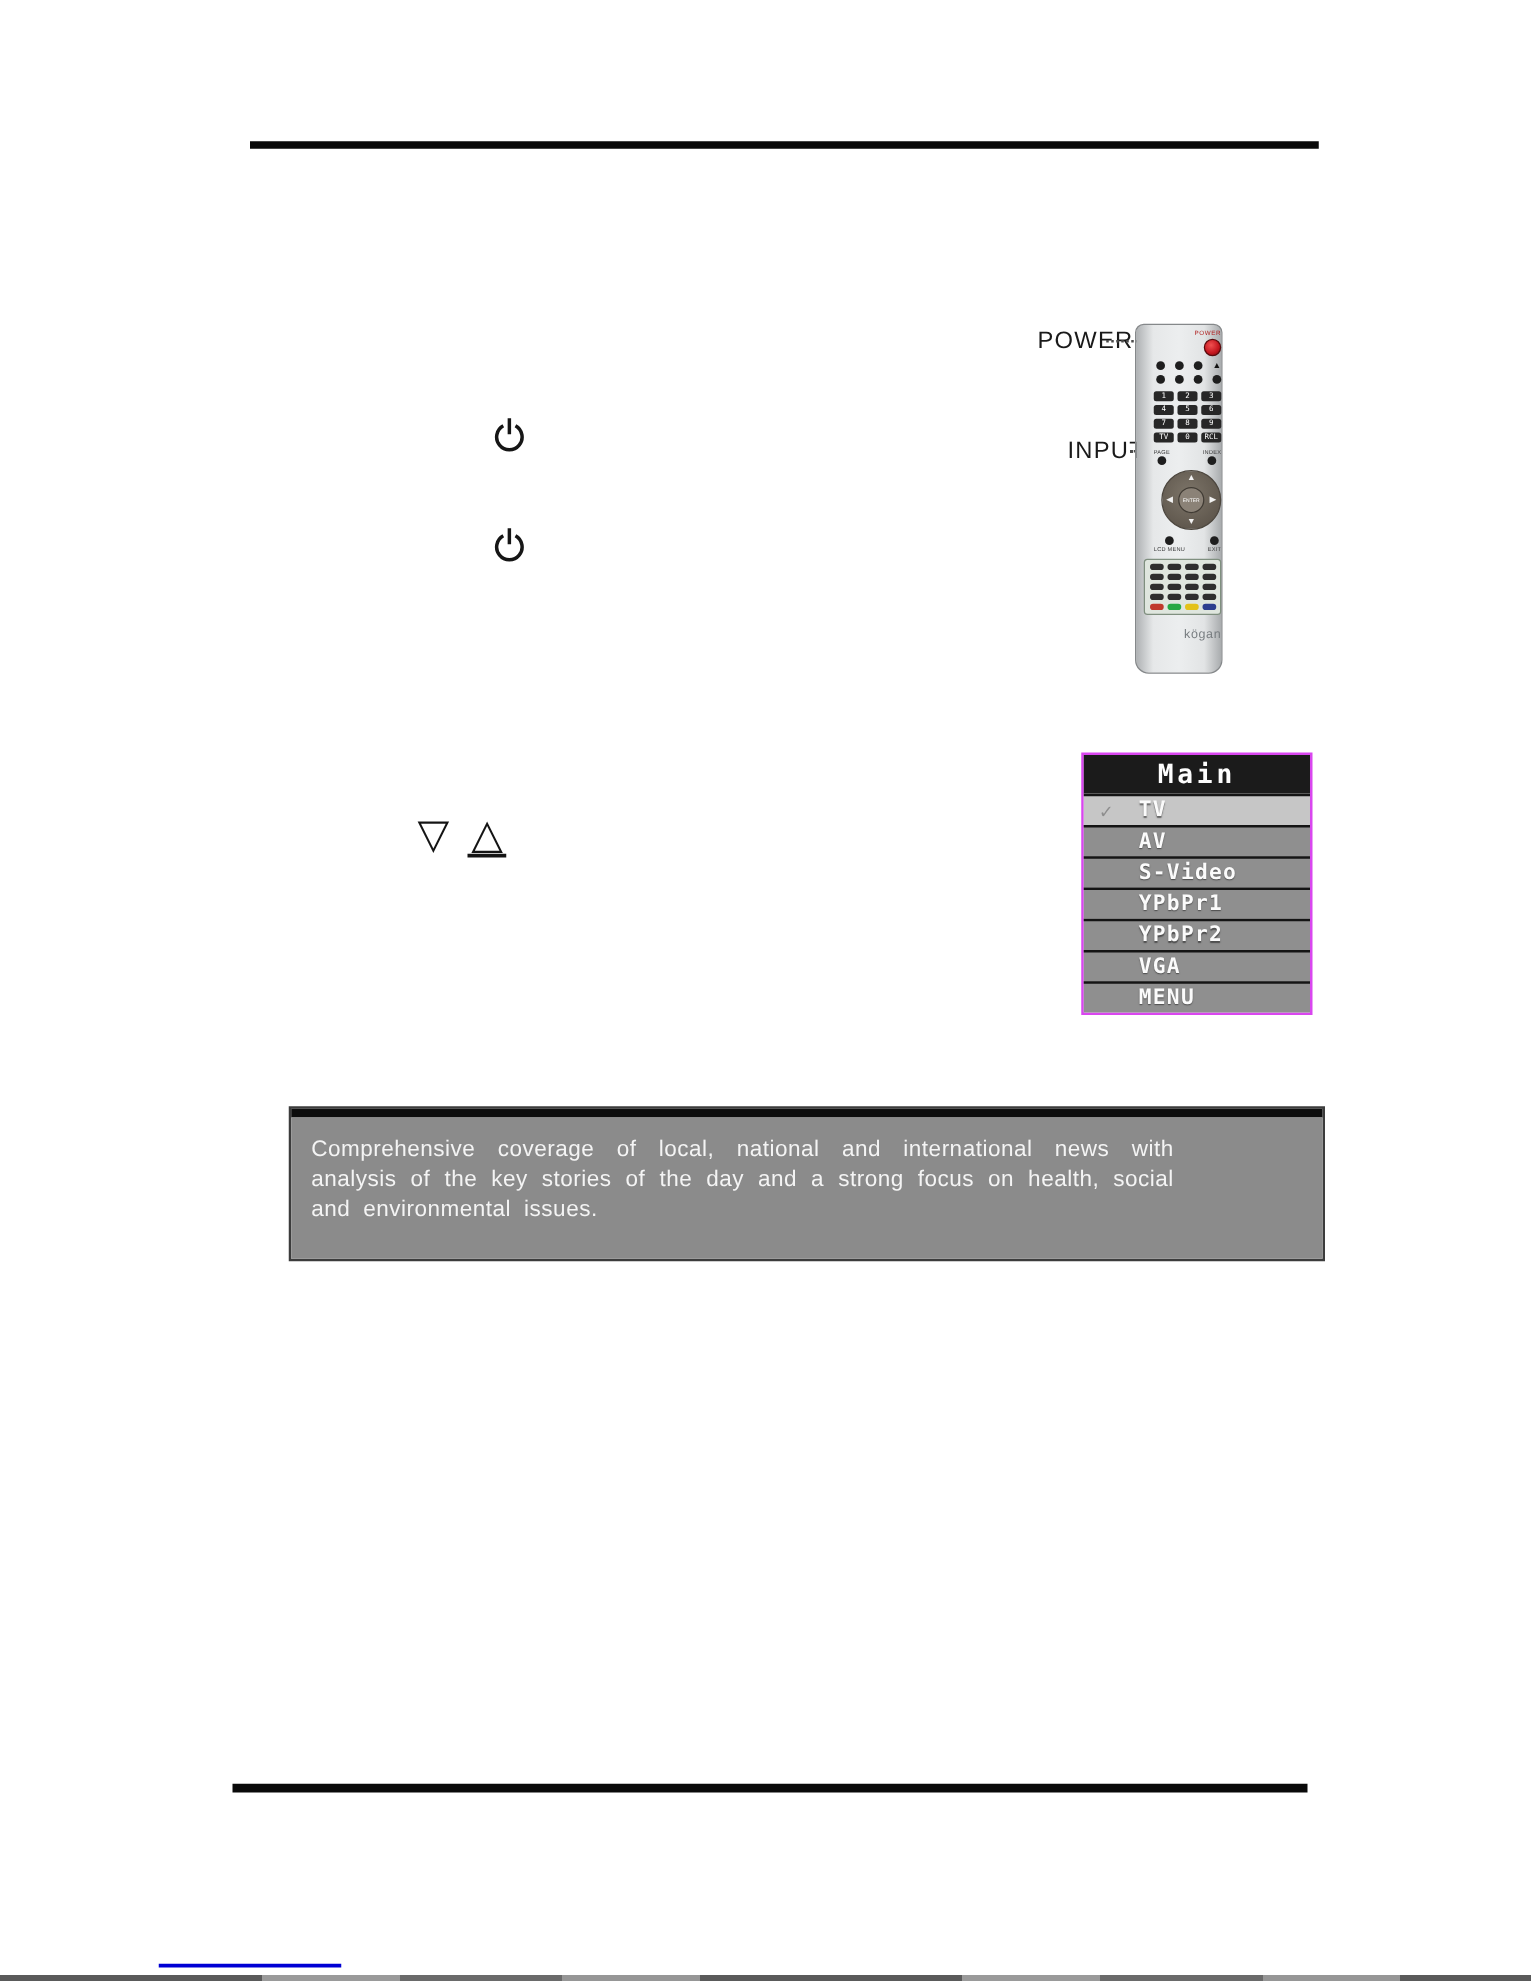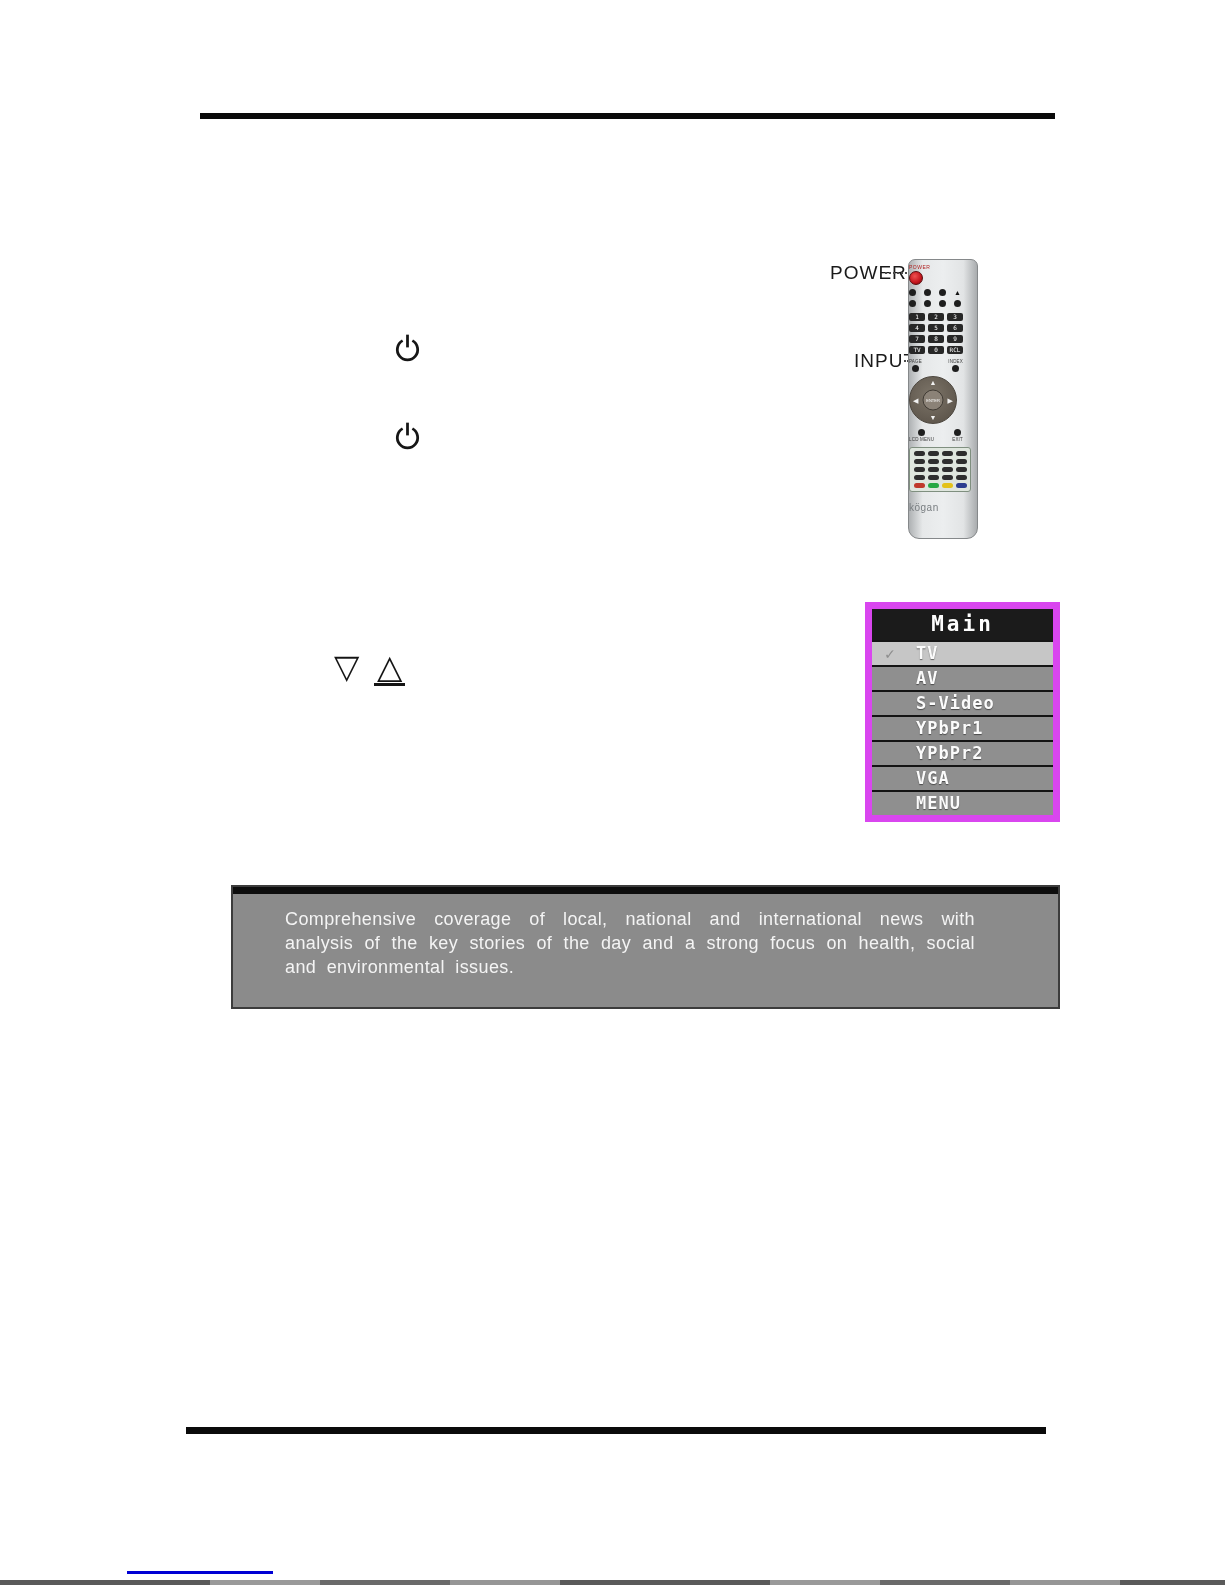--- a/index.html
+++ b/index.html
@@ -16,21 +16,21 @@
   .pwricon{width:27px;height:31px;}
 
   
   .tri{font-size:33px;color:#141414;line-height:1;display:inline-block;}
   .tri-up{border-bottom:3px solid #141414;padding:0 3px;}
 
   
   #remote{left:908px;top:259px;width:68px;height:278px;
     background:linear-gradient(90deg,#aeb1b3,#e6e8e9 20%,#eceeef 50%,#e2e4e5 80%,#a9acae);
     border:1px solid #85888a;border-radius:7px 7px 11px 11px;
-    display:flex;flex-direction:column;align-items:flex-start;}
+    display:flex;flex-direction:column;align-items:flex-end;}
   .r-powerlabel{font-size:5px;color:#b02020;margin-top:4px;letter-spacing:.5px;}
   .r-powerbtn{width:12px;height:12px;border-radius:50%;margin-top:1px;
     background:radial-gradient(circle at 40% 35%,#f05050,#c3151d 60%,#6e0a0e);border:1px solid #5a0a0c;}
   .r-dotrow{width:52px;display:flex;justify-content:space-between;align-items:center;margin-top:4px;}
   .r-dot{width:7px;height:7px;border-radius:50%;background:#1e1e1e;}
   .r-eject{font-size:7px;color:#111;line-height:1;}
   .r-keypad{display:grid;grid-template-columns:repeat(3,16px);gap:3px 3px;margin-top:6px;}
   .r-key{height:8px;background:#272727;border-radius:2px;color:#fff;font-size:6px;line-height:8px;
     text-align:center;font-family:"DejaVu Sans Mono",monospace;}
   .r-fnrow{width:54px;display:flex;justify-content:space-between;margin-top:5px;}
@@ -42,21 +42,21 @@
     width:19px;height:19px;border-radius:50%;background:#8b8277;border:1px solid #403b34;
     color:#fff;font-size:4px;line-height:19px;text-align:center;}
   .r-arrow{position:absolute;color:#f2f2f2;font-size:7px;line-height:1;}
   .r-panel{width:56px;border:1px solid #7f8f7f;border-radius:3px;background:#dfe6de;
     margin-top:5px;padding:3px 2px;display:flex;flex-direction:column;gap:3px;align-items:center;}
   .r-pillrow{display:flex;gap:3px;}
   .r-pill{width:11px;height:5px;border-radius:2.5px;background:#2e2e2e;}
   .r-brand{margin-top:10px;font-size:10px;color:#787d80;letter-spacing:.5px;}
 
   
-  #srcmenu{left:865px;top:602px;width:181px;border:7px solid #d946ef;
+  #srcmenu{left:865px;top:602px;width:181px;border:2px solid #d946ef;
     font-family:"DejaVu Sans Mono",monospace;font-weight:bold;}
   .menu-hdr{height:31px;background:#1b1b1b;color:#fdfdfd;font-size:21px;letter-spacing:3px;
     text-align:center;line-height:31px;}
   .menu-row{height:23px;background:#8f8f8f;border-top:2px solid #141414;color:#fbfbfb;
     font-size:17px;line-height:23px;padding-left:44px;letter-spacing:1px;
     text-shadow:0 1px 1px rgba(20,20,20,.55);position:relative;}
   .menu-row.sel{background:#c6c6c6;}
   .menu-check{position:absolute;left:13px;top:0;color:#8d8d8d;text-shadow:none;font-size:16px;}
 
   
@@ -68,21 +68,21 @@
   .ban-res{position:absolute;left:494px;top:26px;font-size:19px;color:#e3e3e3;}
   .ban-bars{position:absolute;left:622px;top:17px;width:55px;height:31px;display:flex;
     align-items:flex-end;gap:6px;}
   .ban-bar{width:13px;background:#f2f2f2;}
   .ban-right{position:absolute;left:663px;top:0;width:160px;text-align:center;}
   .ban-num{font-size:37px;line-height:40px;font-weight:normal;}
   .ban-chan{font-size:29px;line-height:32px;letter-spacing:.5px;}
   .ban-div{height:7px;background:#0d0d0d;}
   .ban-desc{height:100px;background:#8b8b8b;padding:13px 0 0 16px;}
   .ban-desc-text{width:690px;font-size:18px;line-height:24px;letter-spacing:.4px;
-    word-spacing:5px;text-align:justify;color:#f4f4f4;margin-left:36px;}
+    word-spacing:5px;text-align:justify;color:#f4f4f4;}
 
   
   #linkline{left:127px;top:1571px;width:146px;height:3px;background:#0000d4;}
   #bottomstrip{left:0;top:1580px;width:1225px;height:5px;
     background:repeating-linear-gradient(90deg,#5a5a5a 0 210px,#9a9a9a 210px 320px,#6a6a6a 320px 450px,#969696 450px 560px);}
 </style>
 </head>
 <body>
 
 <div id="page">

